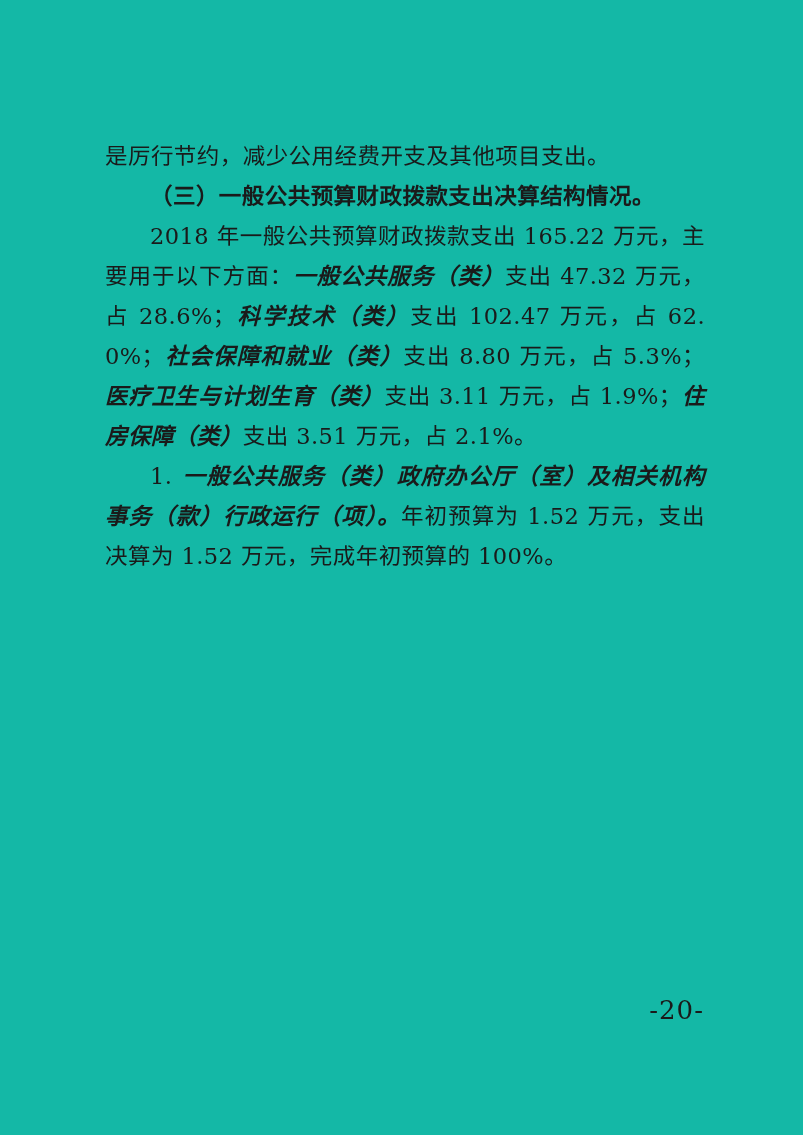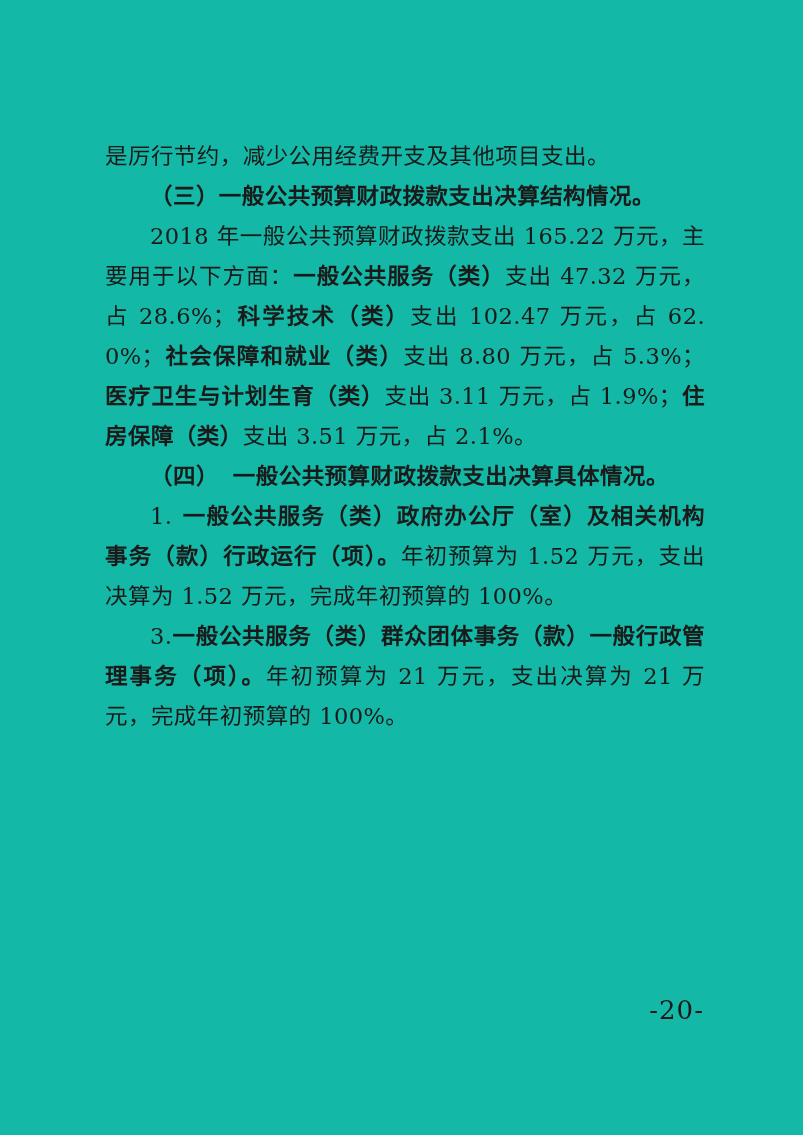--- a/index.html
+++ b/index.html
@@ -50,20 +50,21 @@
 
   .para.heading {
     text-indent: 2em;
     font-weight: 700;
     text-align: right;
   }
 
   
   .b {
     font-weight: 700;
+    font-style: italic;
   }
 
   
   .gap {
     display: inline-block;
     width: 0.62em;
   }
 
   
   .item-no {
@@ -88,20 +89,18 @@
 </style>
 </head>
 <body>
 
 <div class="page">
 
   <div class="text-column" id="text-column">
       <p class="para continuation"><span>是厉行节约，减少公用经费开支及其他项目支出。</span></p>
       <p class="para heading"><span>（三）</span><span>一般公共预算财政拨款支出决算结构情况。</span></p>
       <p class="para indent"><span>2018 年一般公共预算财政拨款支出 165.22 万元，主要用于以下方面：</span><span class="b">一般公共服务（类）</span><span>支出 47.32 万元，占 28.6%；</span><span class="b">科学技术（类）</span><span>支出 102.47 万元，占 62.0%；</span><span class="b">社会保障和就业（类）</span><span>支出 8.80 万元，占 5.3%；</span><span class="b">医疗卫生与计划生育（类）</span><span>支出 3.11 万元，占 1.9%；</span><span class="b">住房保障（类）</span><span>支出 3.51 万元，占 2.1%。</span></p>
-      <p class="para heading"><span>（四）</span><span class="gap"></span><span>一般公共预算财政拨款支出决算具体情况。</span></p>
       <p class="para indent"><span class="item-no">1.</span><span class="item-no-gap"></span><span class="b">一般公共服务（类）政府办公厅（室）及相关机构事务（款）行政运行（项）。</span><span>年初预算为 1.52 万元，支出决算为 1.52 万元，完成年初预算的 100%。</span></p>
-      <p class="para indent"><span class="item-no">3.</span><span class="b">一般公共服务（类）群众团体事务（款）一般行政管理事务（项）。</span><span>年初预算为 21 万元，支出决算为 21 万元，完成年初预算的 100%。</span></p>
     </div>
 
   <div class="page-number">-20-</div>
 
 </div>
 
 </body></html>

